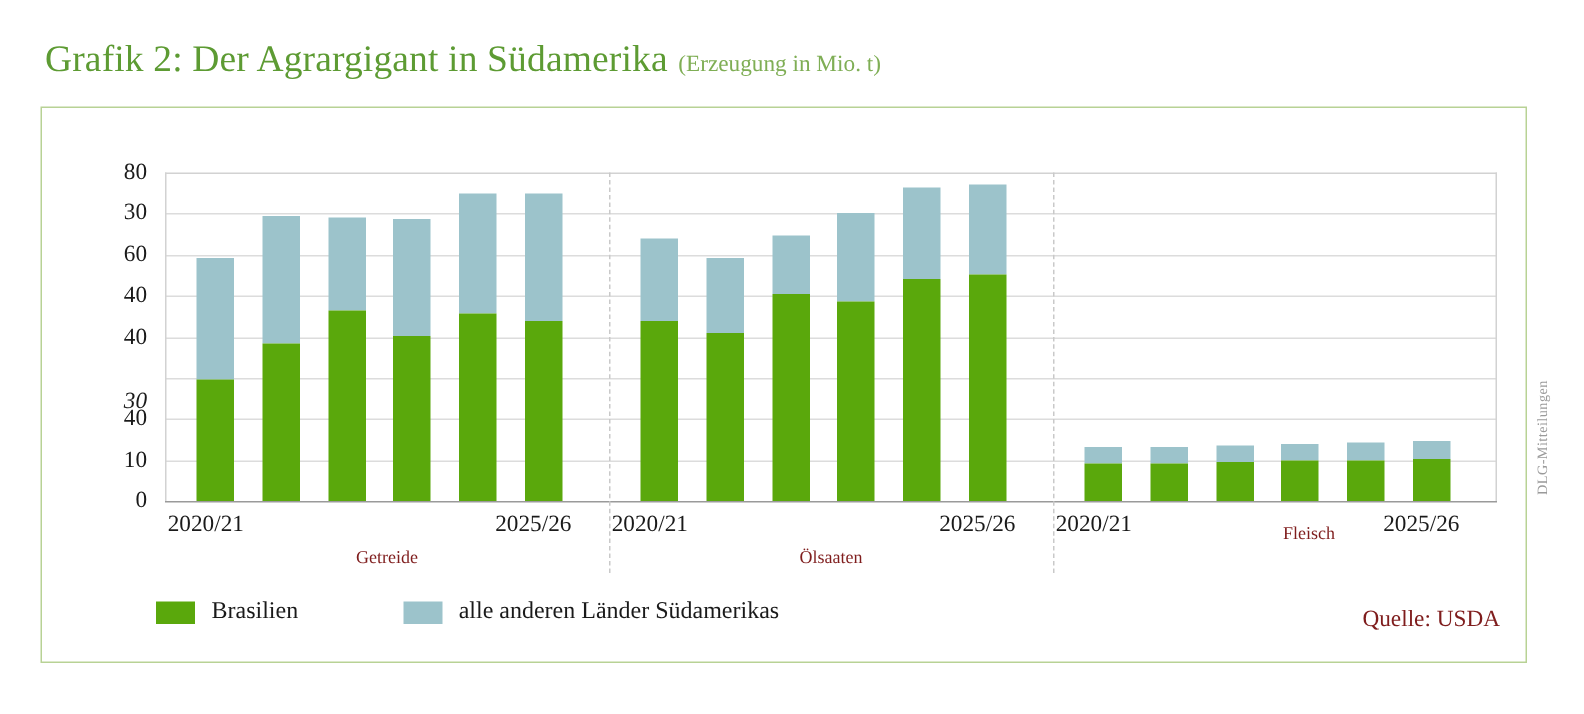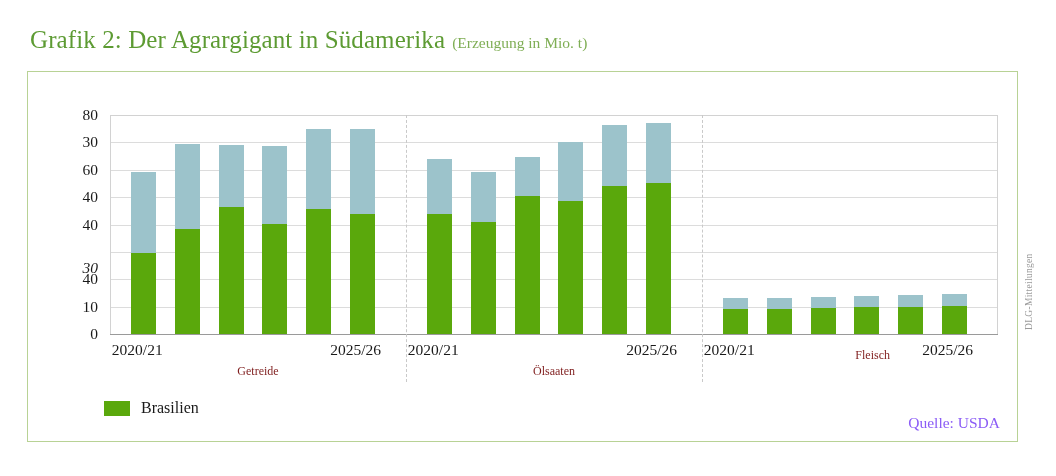--- a/index.html
+++ b/index.html
@@ -79,22 +79,22 @@
     font-family:"Liberation Serif",serif;white-space:nowrap;
   }
 
   
   .legend{position:absolute;left:104px;top:399px;display:flex;align-items:flex-start;}
   .lg-item{display:flex;align-items:center;margin-right:44px;}
   .lg-swatch{width:26px;height:15px;margin-right:11px;display:inline-block;}
   .lg-text{font-size:16px;color:#1a1a1a;font-family:"Liberation Serif",serif;white-space:nowrap;}
 
   .source{
-    position:absolute;right:56px;top:414px;
-    font-size:15.5px;color:#8b5cf6;font-family:"Liberation Serif",serif;
+    position:absolute;right:56px;top:404px;
+    font-size:15.5px;color:#7f1d1d;font-family:"Liberation Serif",serif;
   }
 
   
   .credit{
     position:absolute;left:1024px;top:330px;
     transform:rotate(-90deg);transform-origin:left top;
     font-size:9.5px;color:#9a9a9a;letter-spacing:0.3px;
     font-family:"Liberation Serif",serif;white-space:nowrap;
   }
 </style>
@@ -221,19 +221,23 @@
       <div class="xlab" style="top: 341px; left: 703.833px;">2020/21</div>
       <div class="xlab" style="top: 341px; left: 922.167px;">2025/26</div>
       <div class="glab" style="top: 348px; left: 810px; width: 80px; text-align: right;">Fleisch</div>
     </div>
 
   <div class="legend" id="legend">
       <div class="lg-item" style="margin-right: 70px;">
         <span class="lg-swatch" style="background: rgb(90, 168, 12);"></span>
         <span class="lg-text">Brasilien</span>
       </div>
+      <div class="lg-item">
+        <span class="lg-swatch" style="background: rgb(156, 195, 203);"></span>
+        <span class="lg-text">alle anderen Länder Südamerikas</span>
+      </div>
     </div>
 
   <div class="source">Quelle: USDA</div>
 
   <div class="credit">DLG-Mitteilungen</div>
 
 </div>
 
 </body></html>

